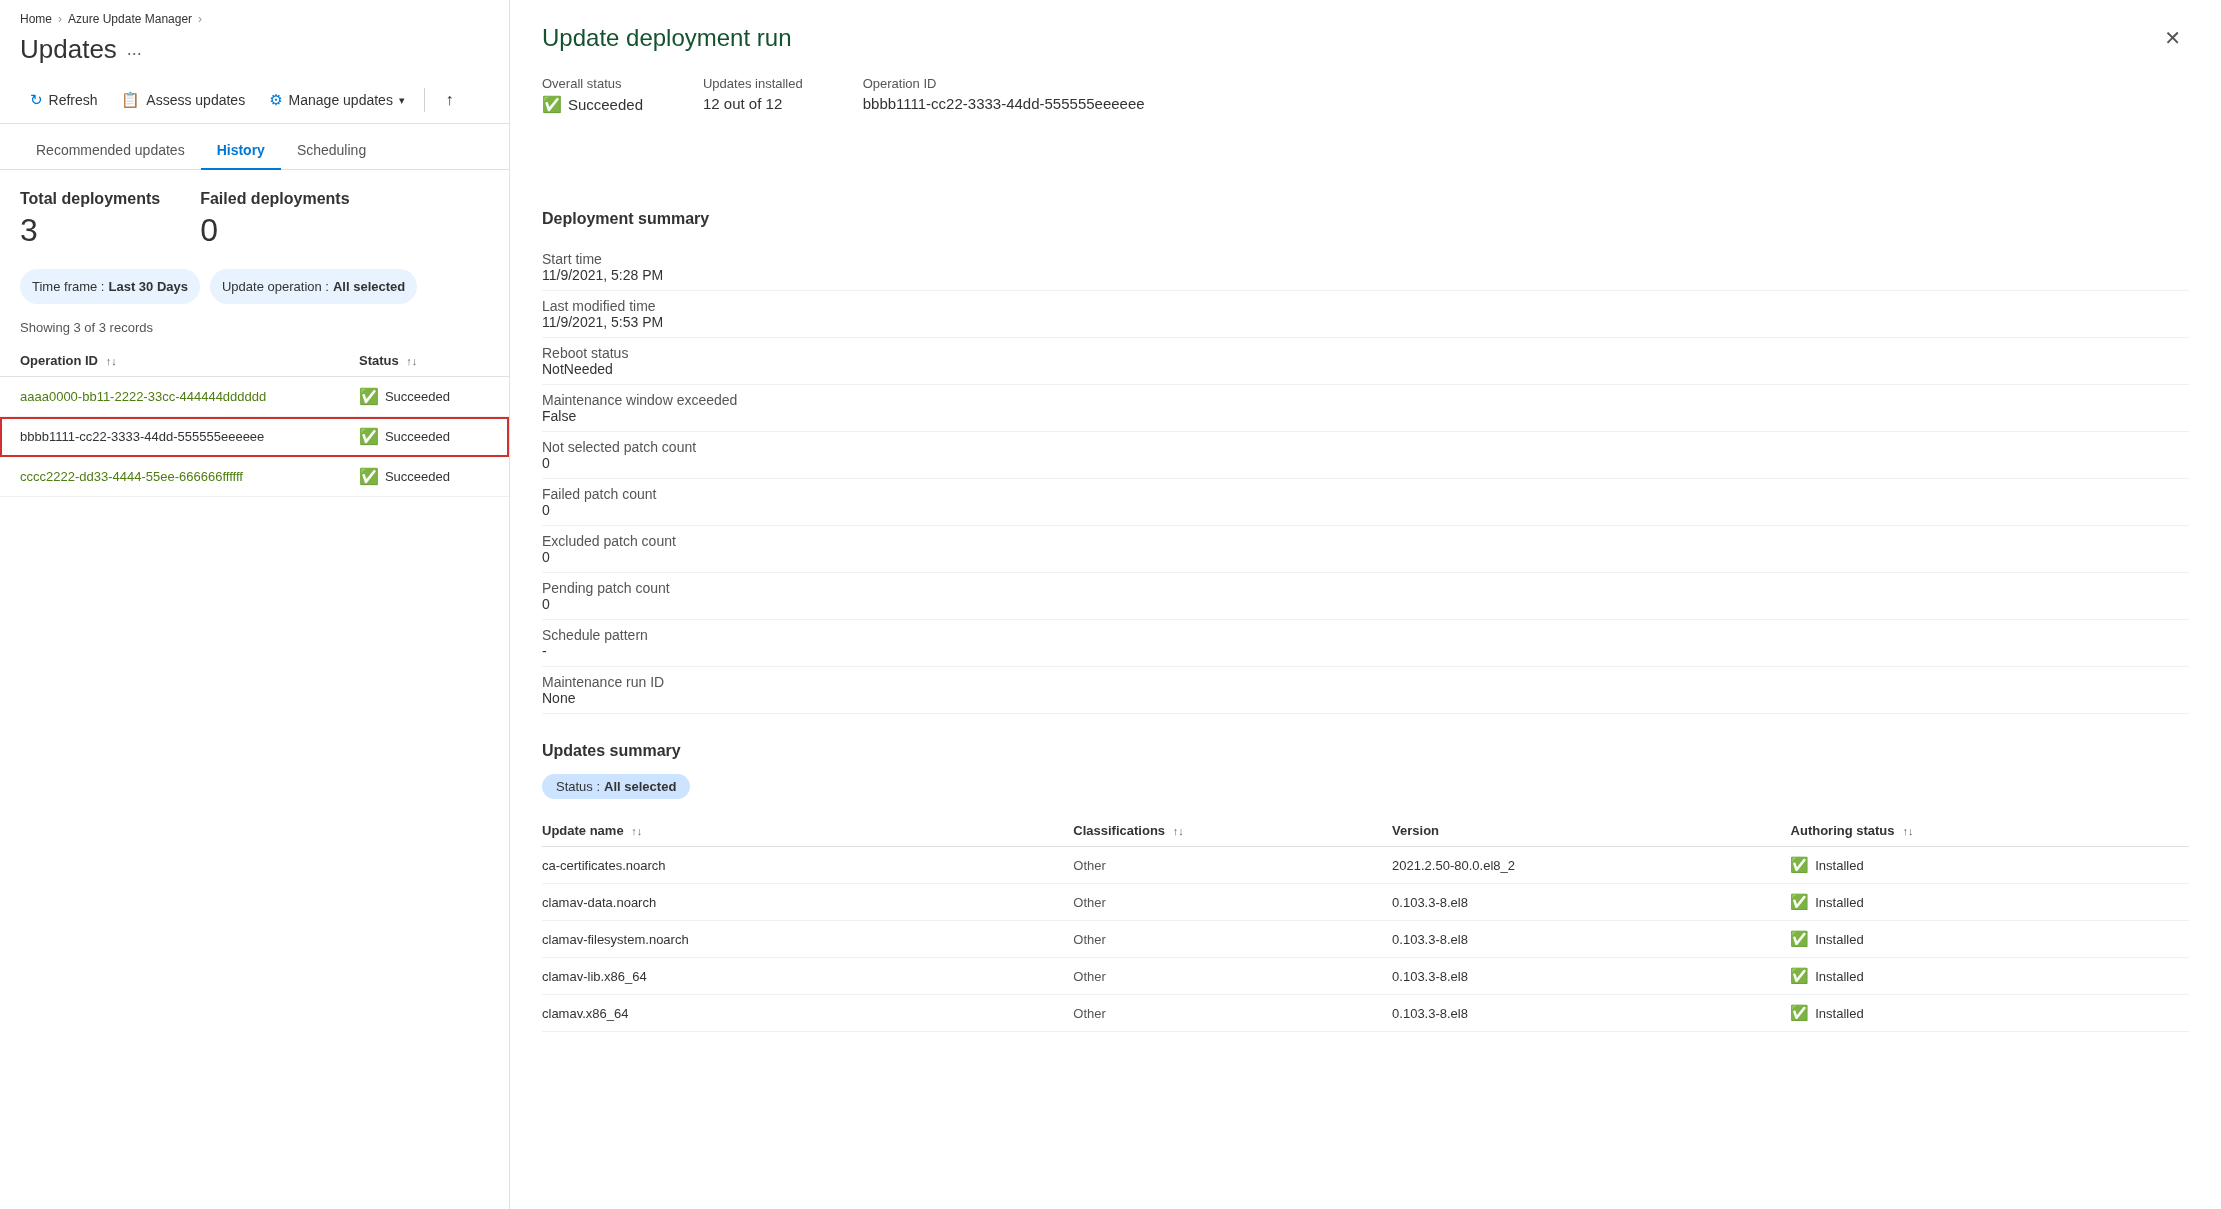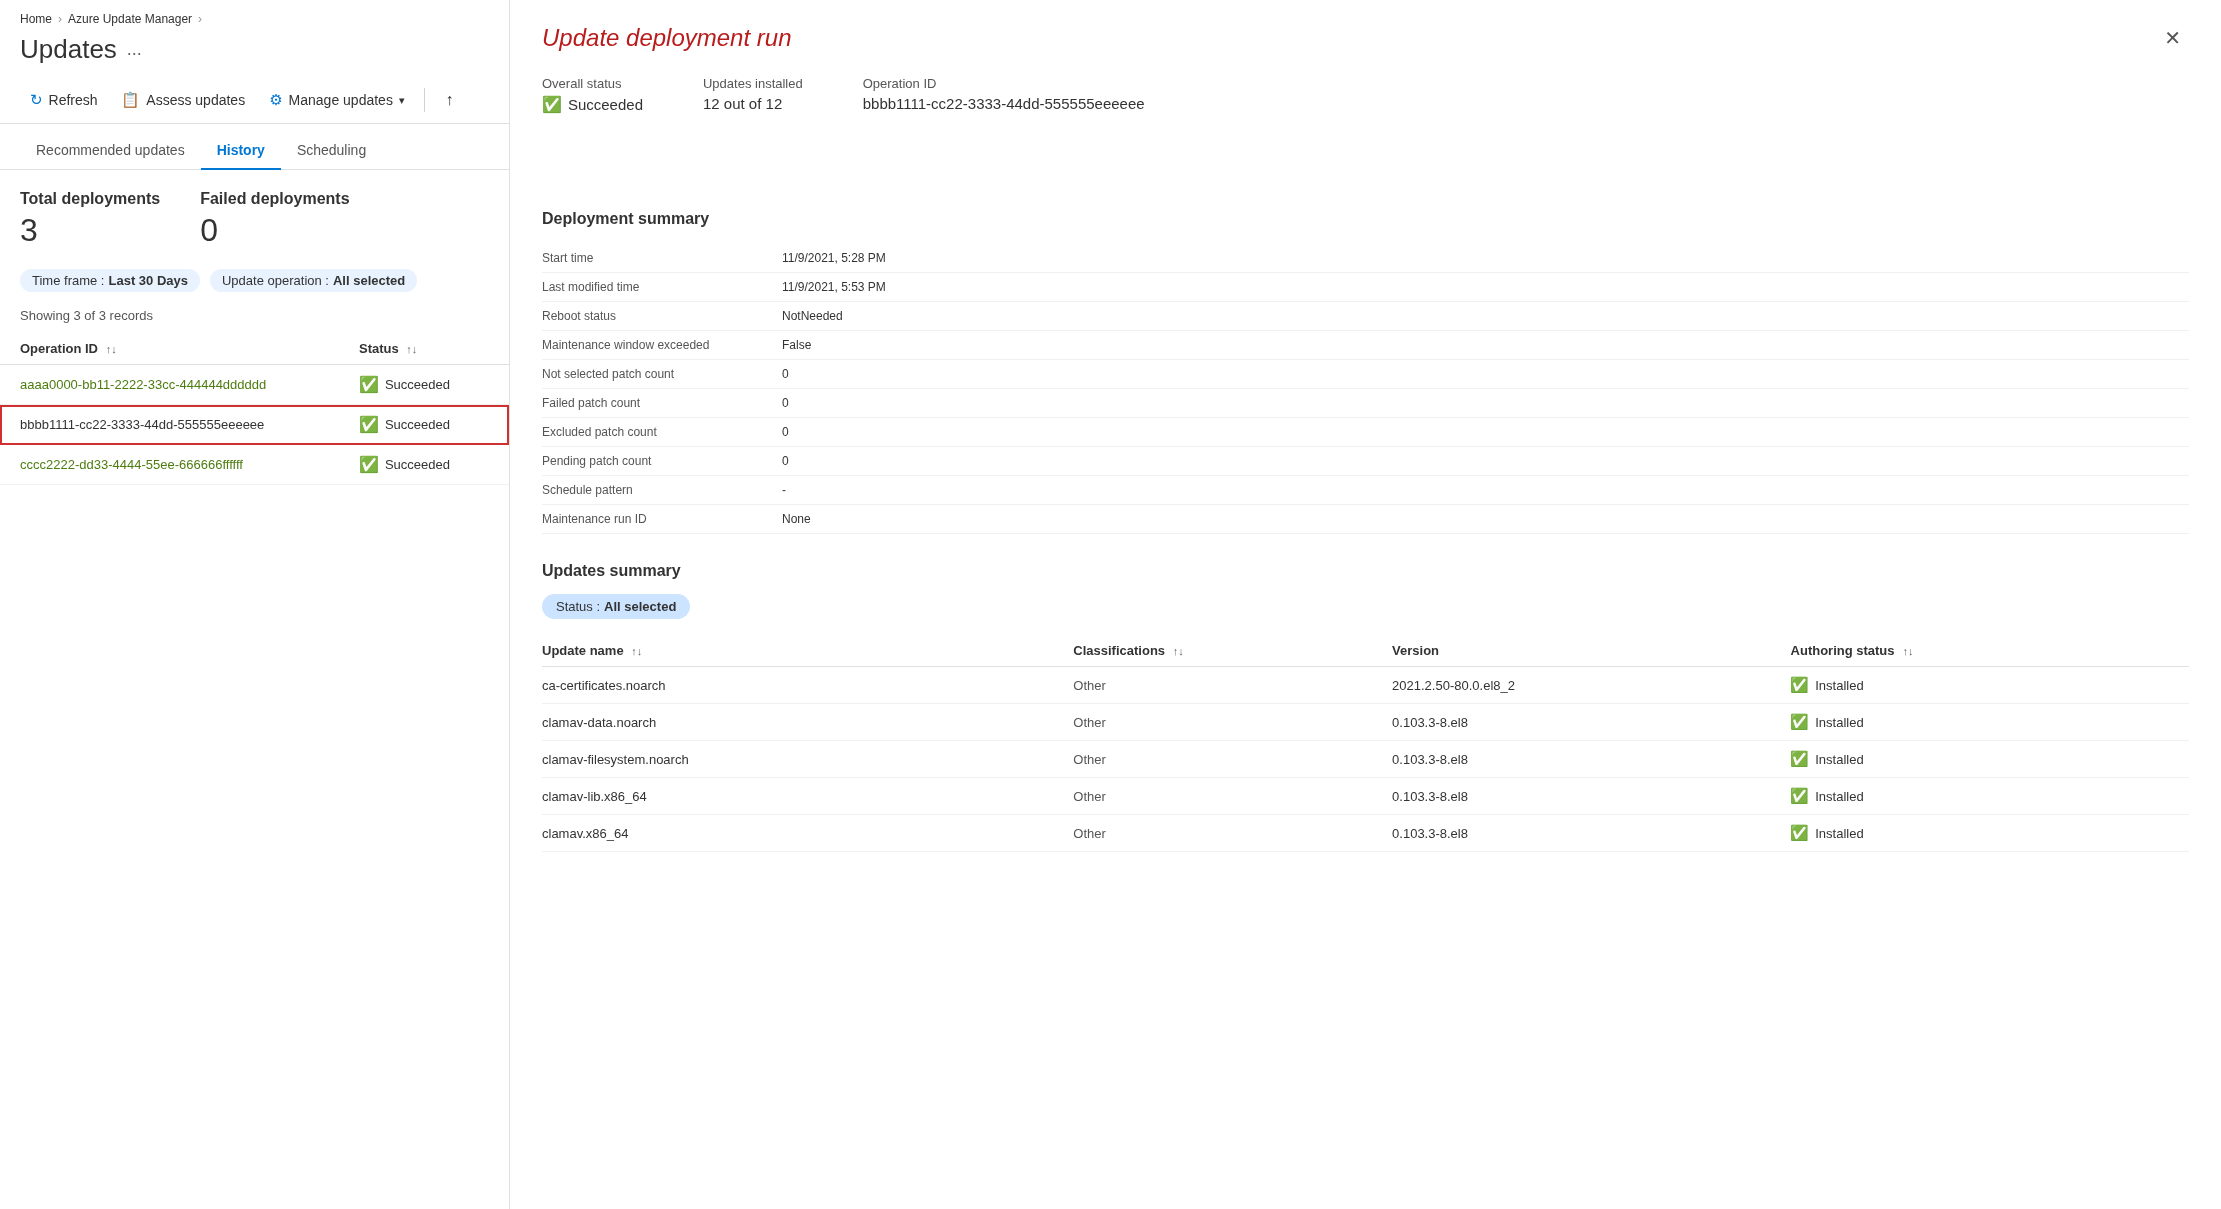--- a/index.html
+++ b/index.html
@@ -91,21 +91,21 @@
     .filters-row {
       display: flex;
       padding: 10px 20px;
       gap: 10px;
     }
     .filter-pill {
       display: flex;
       align-items: center;
       background: #e8f3ff;
       border-radius: 20px;
-      padding: 4px 12px;
+      padding: 10px 12px;
       font-size: 13px;
       color: #333;
       cursor: pointer;
     }
     .filter-pill strong { font-weight: 600; margin-left: 4px; }
 
     .records-count {
       padding: 6px 20px 10px 20px;
       font-size: 13px;
       color: #555;
@@ -151,22 +151,21 @@
 
     .panel-header {
       display: flex;
       justify-content: space-between;
       align-items: flex-start;
       margin-bottom: 24px;
     }
     .panel-title {
       font-size: 24px;
       font-weight: 300;
-      color: #b91c1c;
-      font-style: italic;
+      color: #14532d;
     }
     .close-btn {
       font-size: 20px;
       cursor: pointer;
       color: #555;
       border: none;
       background: transparent;
       padding: 4px 8px;
       line-height: 1;
     }
@@ -191,21 +190,22 @@
 
     .deployment-summary {
       margin-bottom: 28px;
       margin-top: 48px;
     }
     .summary-table { width: 100%; }
     .summary-row {
       display: flex;
       padding: 7px 0;
       border-bottom: 1px solid #f0f0f0;
-      font-size: 12px;
+      font-size: 14px;
+      flex-direction: column;
     }
     .summary-key { width: 240px; color: #555; }
     .summary-val { color: #333; }
 
     .updates-summary { }
     .updates-summary-title { font-size: 16px; font-weight: 600; margin-bottom: 14px; }
 
     .status-filter-pill {
       display: inline-flex;
       align-items: center;

